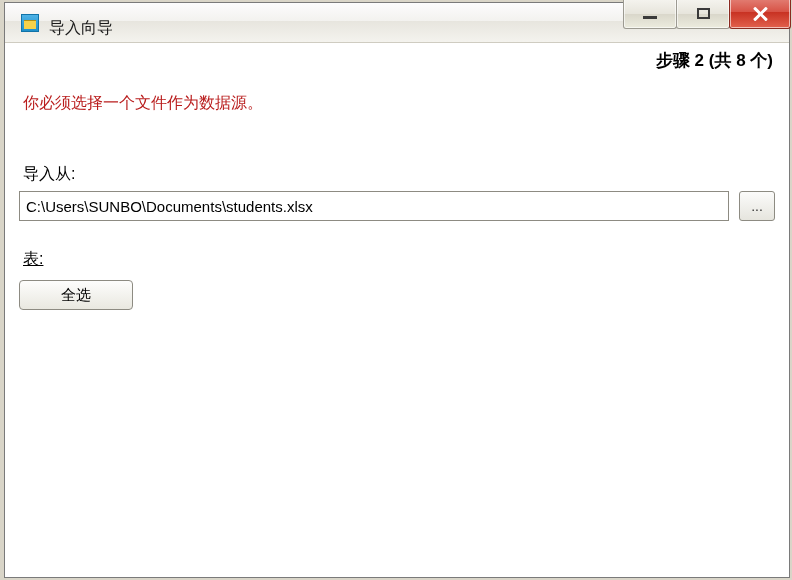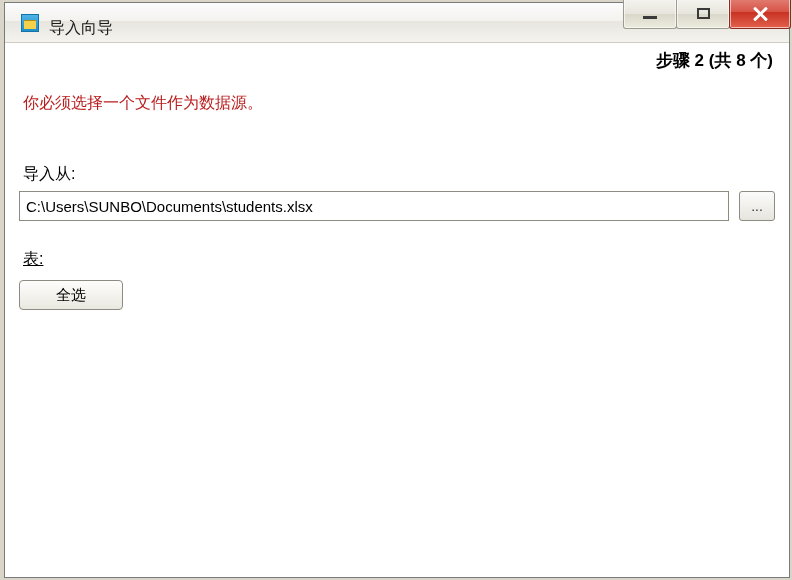--- a/index.html
+++ b/index.html
@@ -89,21 +89,21 @@
     .list-item { display: flex; align-items: center; height: 24px; font-size: 15px; color: #000; }
     .cb {
       width: 15px; height: 15px; border: 1px solid #6b6b6b; background: #fff;
       margin-right: 8px; display: inline-flex; align-items:center; justify-content:center;
     }
     .cb.checked { background: #e9f4fd; border-color: #3a74b8; }
     .cb.checked svg { display: block; }
     .cb svg { display: none; }
     .side-btns { display:flex; flex-direction: column; gap: 22px; margin-top: 4px; }
     .side-btn {
-      width: 104px; height: 30px;
+      width: 114px; height: 30px;
       border: 1px solid #8d8b82; border-radius: 4px;
       background: linear-gradient(to bottom, #fdfdfc, #e9e8e0);
       display:flex; align-items:center; justify-content:center;
       font-size: 15px; color: #000;
     }
   </style>
 </head>
 <body>
 
 <div class="window">

